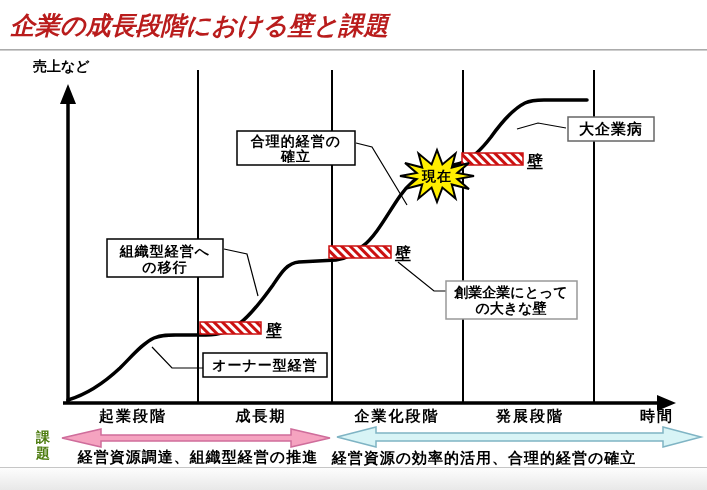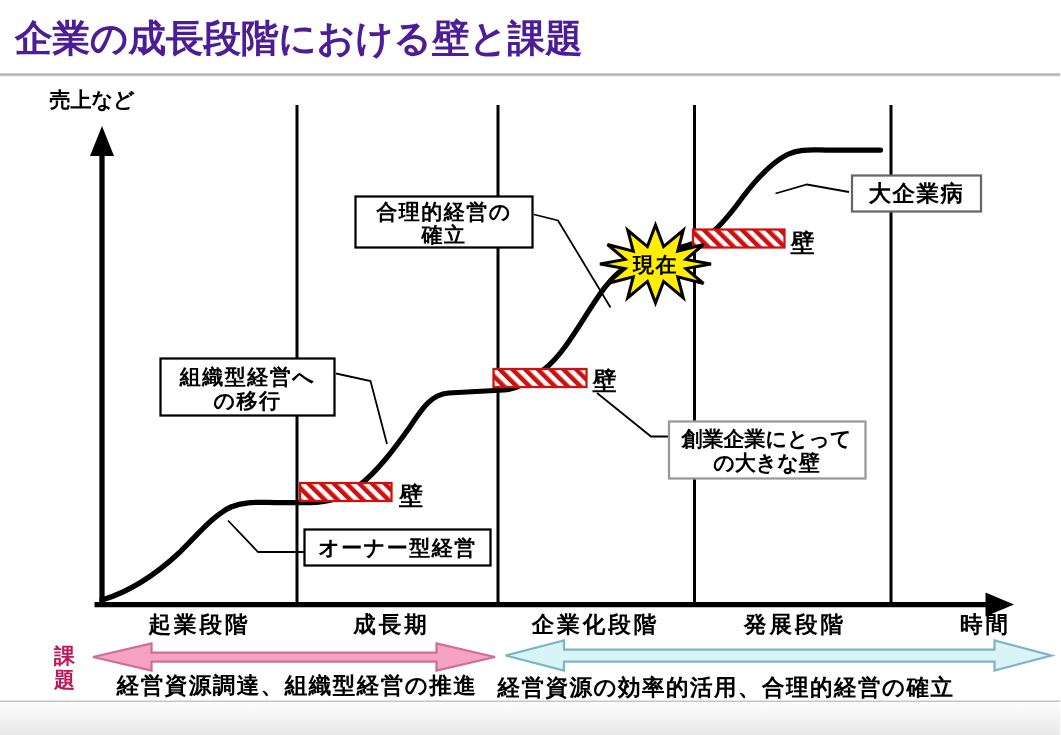--- a/index.html
+++ b/index.html
@@ -1,23 +1,23 @@
 <!DOCTYPE html>
 <html><head>
 <meta charset="utf-8">
 <style>
   html,body{margin:0;padding:0;background:#fff;}
   .slide{position:relative;width:707px;height:490px;background:#ffffff;overflow:hidden;
          font-family:"Liberation Sans",sans-serif;}
-  .title{position:absolute;left:10px;top:9px;font-size:25px;font-weight:bold;color:#4c1d95;
-         letter-spacing:0px;white-space:nowrap;}
+  .title{position:absolute;left:10px;top:9px;font-size:25px;font-weight:bold;color:#b91c1c;
+         letter-spacing:0px;white-space:nowrap;font-style:italic;}
   .rule{position:absolute;left:0;top:49px;width:707px;height:2px;
         background:linear-gradient(#9a9a9a,#dedede);}
   .kadai{position:absolute;left:36px;top:429px;width:18px;font-size:14px;font-weight:bold;
-         line-height:1.15;color:#be185d;}
+         line-height:1.15;color:#4d7c0f;}
   .footer{position:absolute;left:0;top:467px;width:707px;height:23px;
           background:linear-gradient(#fdfdfd,#e7e7e7);border-top:1px solid #c6c6c6;}
   svg text{font-family:"Liberation Sans",sans-serif;font-weight:bold;fill:#000;}
   svg .ls2{letter-spacing:2px;}
   svg .ls1{letter-spacing:1px;}
 </style>
 </head>
 <body>
 
 <div class="slide">

